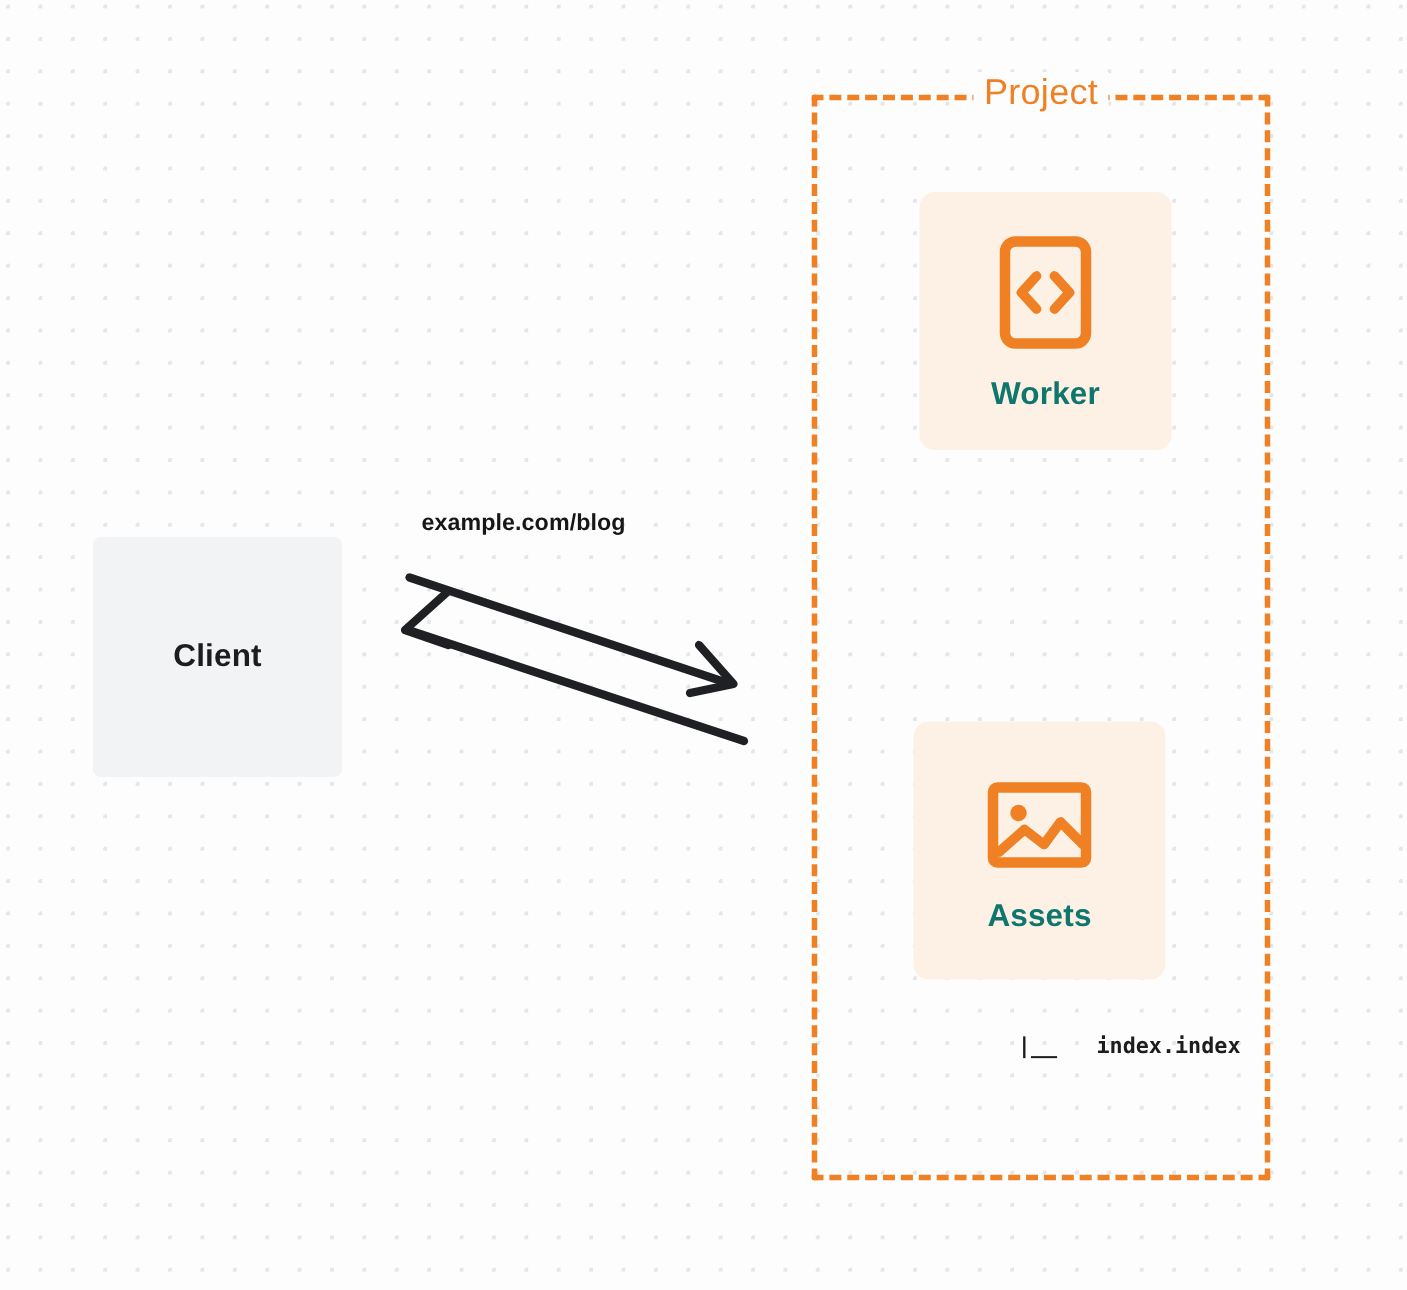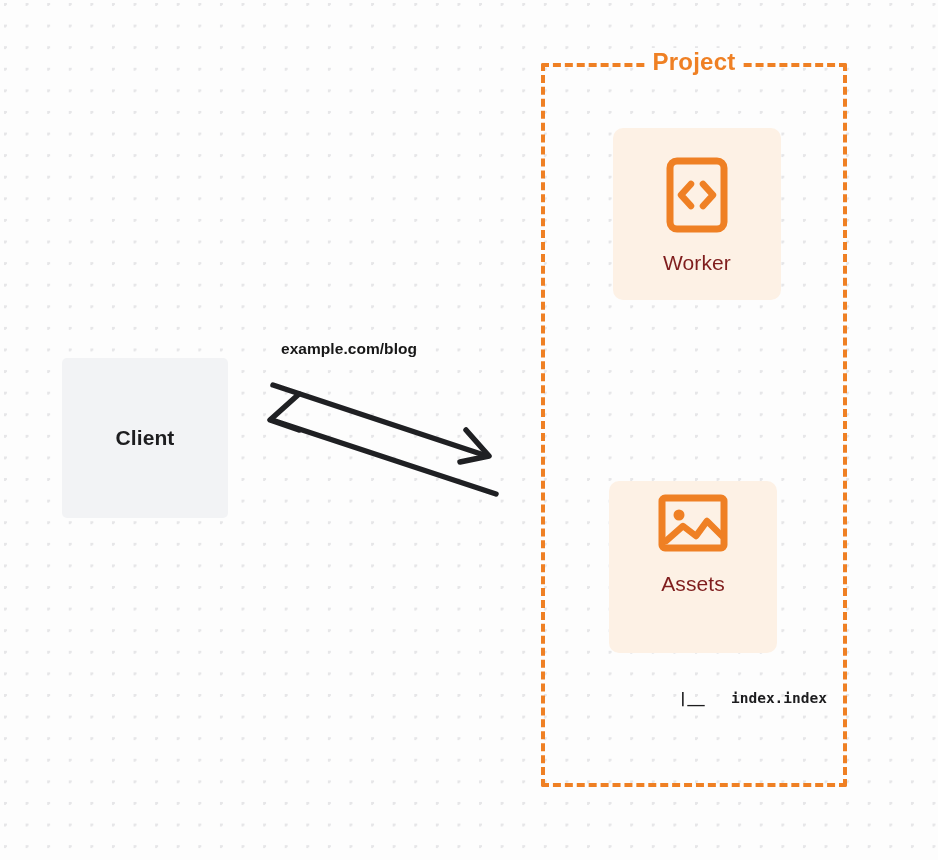--- a/index.html
+++ b/index.html
@@ -85,21 +85,21 @@
     box-sizing: border-box;
   }
   #project-group-title {
     position: absolute;
     top: -15px;
     left: 50%;
     transform: translateX(-50%);
     background: #fdfdfd;
     padding: 0 7px;
     font-size: 24px;
-    font-weight: 700;
+    font-weight: 400;
     color: #ef8024;
     white-space: nowrap;
     letter-spacing: .2px;
     line-height: 28px;
     text-align: center;
   }
 
   
   .service-card {
     position: absolute;
@@ -114,31 +114,31 @@
   #worker-card {
     left: 72px;
     top: 65px;
     height: 172px;
     padding-top: 29px;
   }
   #assets-card {
     left: 68px;
     top: 418px;
     height: 172px;
-    padding-top: 11px;
+    padding-top: 38px;
   }
   .service-card .card-icon {
     display: block;
     line-height: 0;
   }
   .service-card .card-label {
     margin-top: 18px;
     font-size: 21px;
-    font-weight: 400;
-    color: #7f1d1d;
+    font-weight: 700;
+    color: #0f766e;
     letter-spacing: .1px;
   }
 
   
   #assets-file-tree {
     position: absolute;
     left: 40px;
     top: 583px;
     width: 246px;
     font-family: "DejaVu Sans Mono", "Liberation Mono", monospace;

